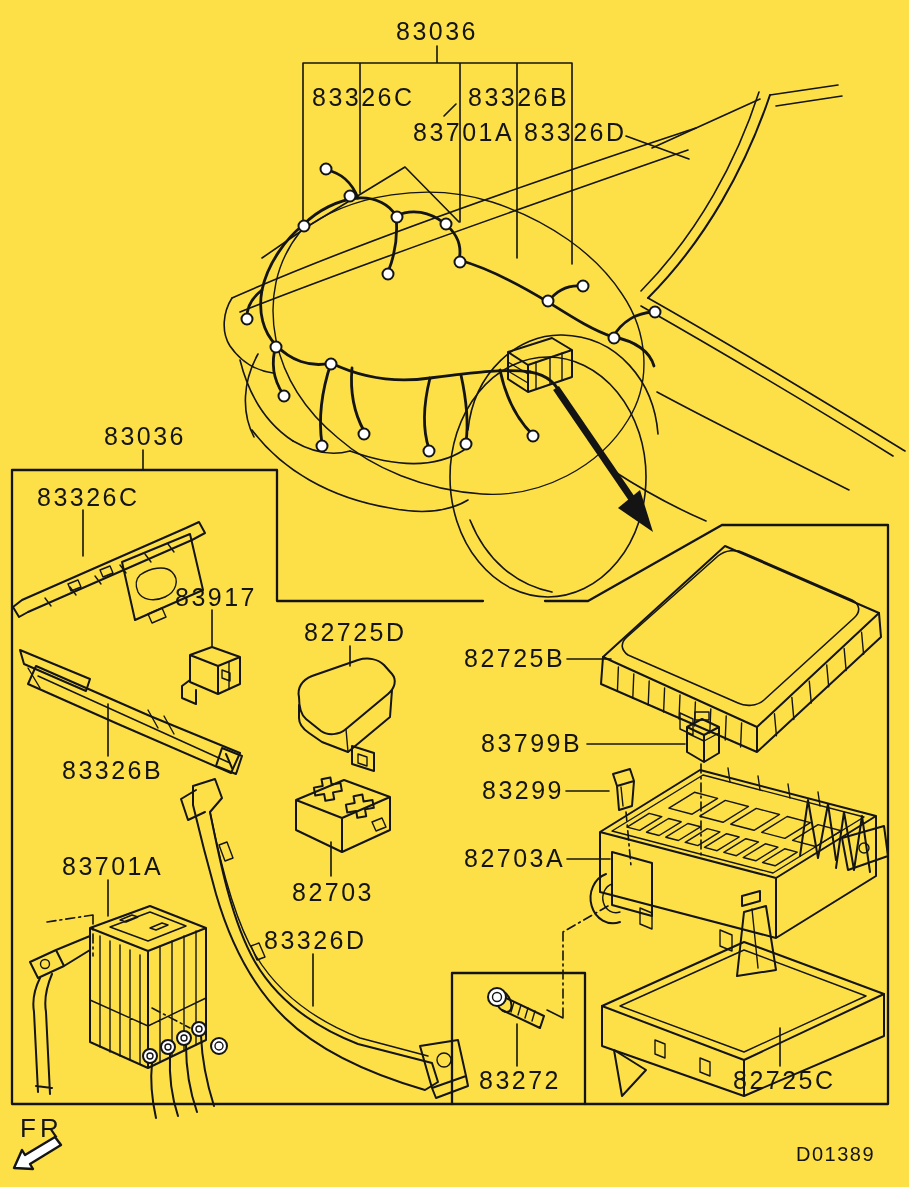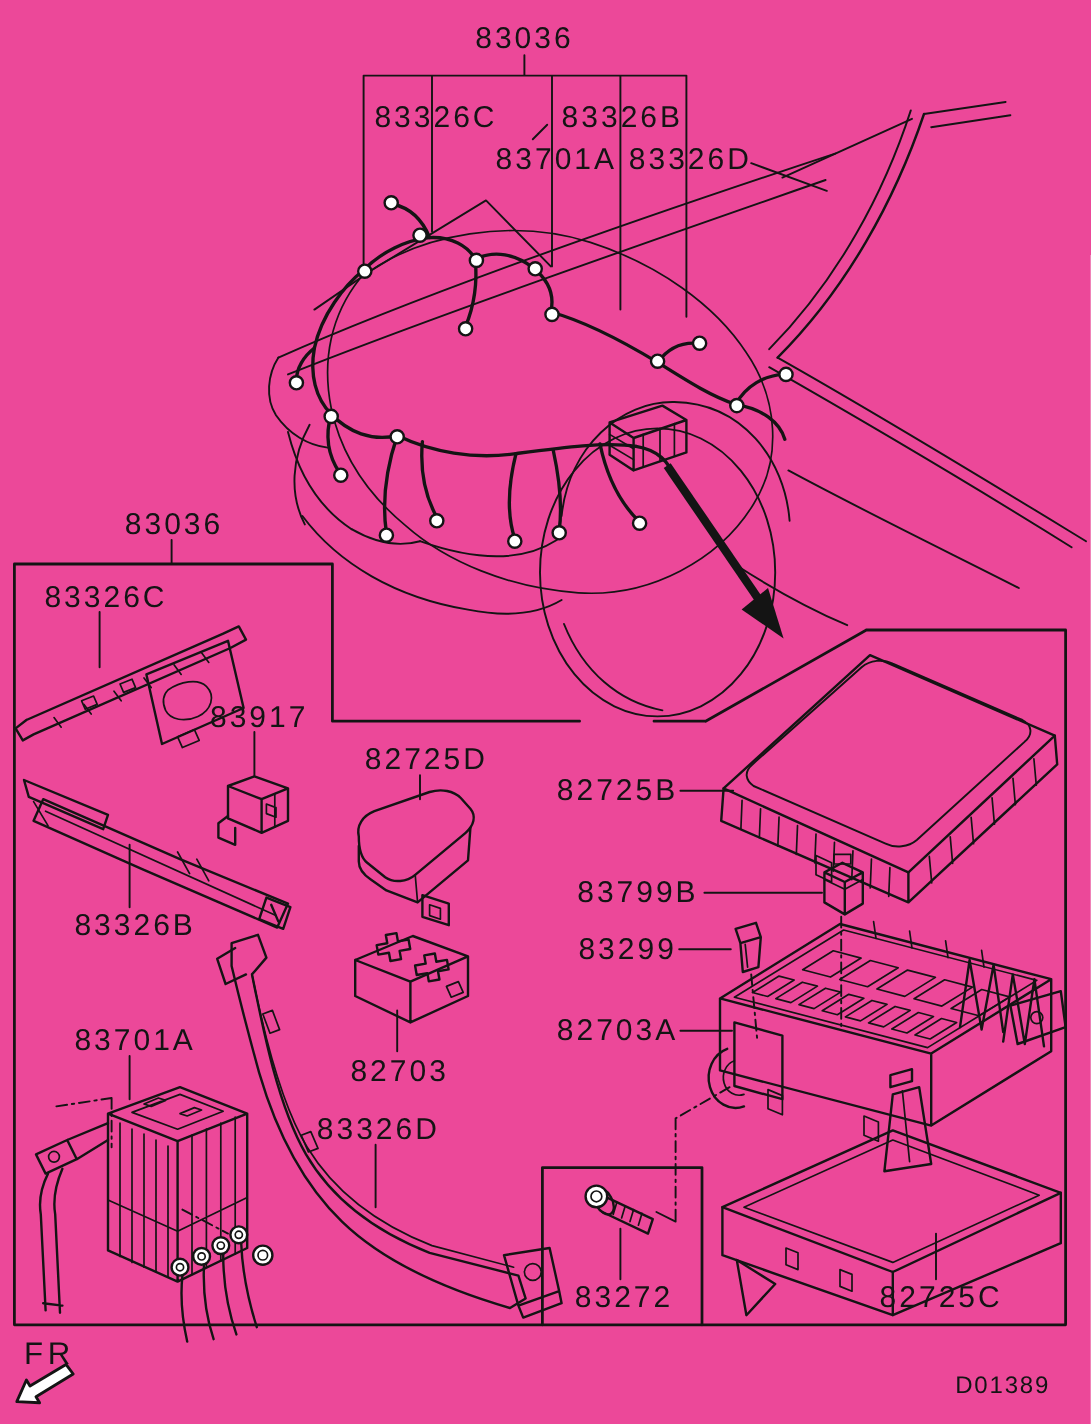--- a/index.html
+++ b/index.html
@@ -1,16 +1,16 @@
 <!DOCTYPE html>
 <html><head>
 <meta charset="utf-8">
 <style>
   html,body{margin:0;padding:0;background:#f3f3f3;}
-  #stage{position:relative;width:909px;height:1187px;background:#ec4899;overflow:hidden;
+  #stage{position:relative;width:909px;height:1187px;background:#fde047;overflow:hidden;
          font-family:"Liberation Sans", sans-serif;}
   svg{position:absolute;left:0;top:0;}
   svg text{font-family:"Liberation Sans", sans-serif;fill:#141414;}
   .pl{font-size:25px;letter-spacing:2.5px;}
   .pl-sm{font-size:20px;letter-spacing:1.5px;}
   .pl-fr{font-size:26px;letter-spacing:4px;}
   .ln{stroke:#141414;fill:none;stroke-linecap:round;stroke-linejoin:round;}
   .w1{stroke-width:1.6;} .w2{stroke-width:2;} .w3{stroke-width:2.8;} .wb{stroke-width:2.3;}
   .thin{stroke-width:1.4;}
   .dash{stroke-dasharray:9 4 2 4;}

